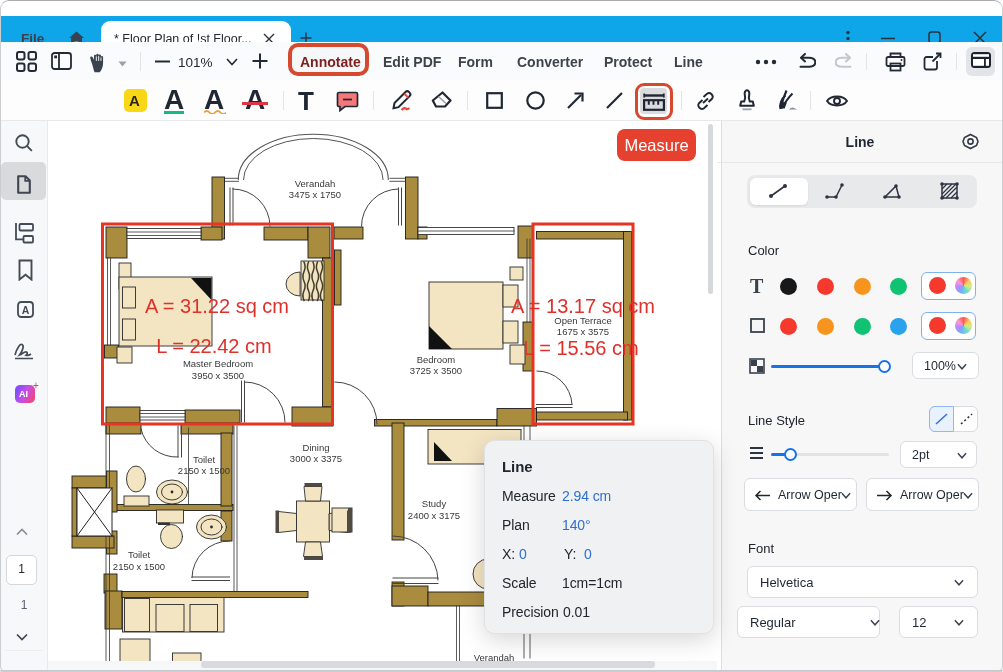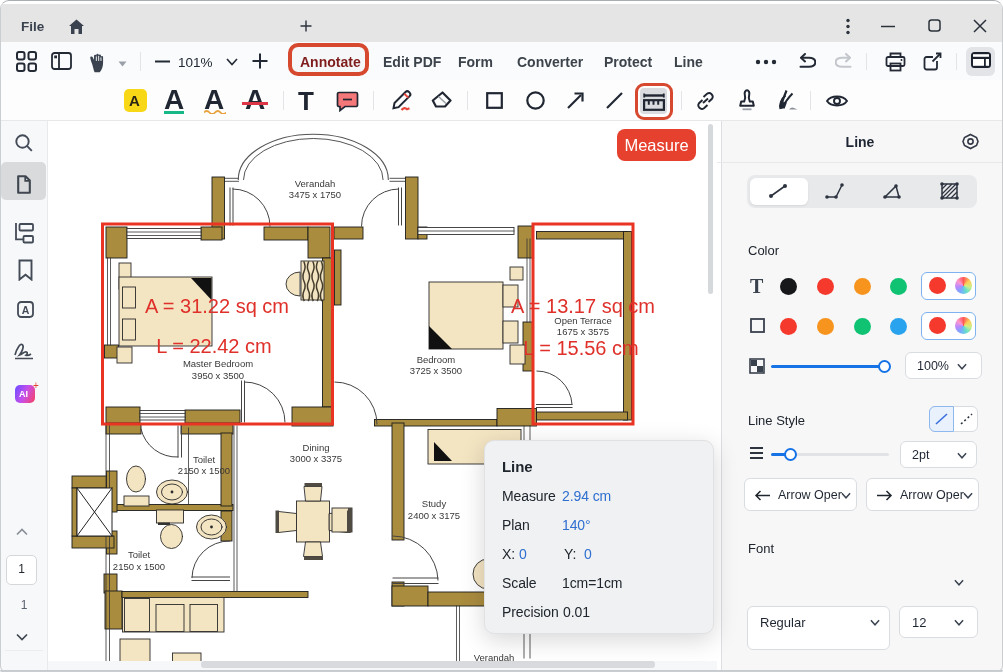--- a/index.html
+++ b/index.html
@@ -1,21 +1,21 @@
 <!DOCTYPE html>
 <html><head>
 <meta charset="utf-8">
 <style>
 *{margin:0;padding:0;box-sizing:border-box}
 html,body{width:1003px;height:672px;overflow:hidden}
 body{font-family:"Liberation Sans",sans-serif;background:#fff}
 .app{position:relative;width:1003px;height:672px;background:#fff;overflow:hidden}
 .abs{position:absolute}
 
-.titlebar{position:absolute;left:0;top:4px;width:1003px;height:42px;background:#e5e5e5}
+.titlebar{position:absolute;left:0;top:16px;width:1003px;height:42px;background:#0ea5e9}
 .tb-file{position:absolute;left:21px;top:15px;font-size:13.5px;font-weight:bold;color:#39424e}
 .tab{position:absolute;left:101px;top:5px;width:190px;height:37px;background:#fff;border-radius:9px 9px 0 0}
 .tab-label{position:absolute;left:13px;top:11px;font-size:12.5px;color:#23272e;white-space:nowrap}
 
 .row2{position:absolute;left:0;top:42px;width:1003px;height:38px;background:#fafbfc}
 .mtab{position:absolute;top:12px;font-size:14px;font-weight:bold;color:#3c434b;white-space:nowrap}
 .annotate-box{position:absolute;left:288px;top:0.5px;width:81px;height:33px;border:4px solid #d6492f;border-radius:10px;background:#f6f7f8}
 .annotate-txt{position:absolute;left:300px;top:12px;font-size:14px;font-weight:bold;color:#7f1d1d}
 .vdiv{position:absolute;width:1px;background:#e2e4e8}
 
@@ -55,20 +55,26 @@
 .ctr{position:absolute;right:0;top:0;width:10px;height:10px;z-index:49;background:radial-gradient(circle at 0px 10px, rgba(255,255,255,0) 8.5px, #fff 9.5px)}
 </style>
 </head>
 <body>
 <div class="app">
   <div class="titlebar">
     <span class="tb-file">File</span>
     <svg class="abs" style="left:68px;top:15px" width="17" height="16" viewBox="0 0 17 16">
         <path d="M8.5 0.5 L16 7 L14 7 L14 15 L10.5 15 L10.5 10 L6.5 10 L6.5 15 L3 15 L3 7 L1 7 Z" fill="#39424e"></path>
       </svg>
+    <div class="tab">
+      <span class="tab-label">* Floor Plan of !st Floor...</span>
+      <svg class="abs" style="left:161px;top:11px" width="14" height="14" viewBox="0 0 14 14">
+          <path d="M2 2 L12 12 M12 2 L2 12" stroke="#2c323b" stroke-width="1.4"></path>
+        </svg>
+    </div>
     <svg class="abs" style="left:300px;top:16px" width="12" height="12" viewBox="0 0 12 12">
         <path d="M6 0.5 L6 11.5 M0.5 6 L11.5 6" stroke="#2c323b" stroke-width="1.4"></path>
       </svg>
     <svg class="abs" style="left:845px;top:14px" width="6" height="17" viewBox="0 0 6 17">
         <circle cx="3" cy="2.5" r="1.7" fill="#2c323b"></circle>
         <circle cx="3" cy="8.5" r="1.7" fill="#2c323b"></circle>
         <circle cx="3" cy="14.5" r="1.7" fill="#2c323b"></circle>
       </svg>
     <svg class="abs" style="left:881px;top:21px" width="14" height="3" viewBox="0 0 14 3">
         <path d="M0 1.5 L14 1.5" stroke="#2c323b" stroke-width="1.5"></path>
@@ -543,21 +549,21 @@
       <div class="dot" style="left:6.5px;top:4px;background:#f5392c"></div>
       <div class="dot" style="left:32.5px;top:4px;background:conic-gradient(#f55,#fc5,#ce8,#6dc,#7af,#b8f,#f9c,#f55)"></div>
     </div>
     <svg class="abs" style="left:32px;top:237px" width="16" height="16" viewBox="0 0 16 16">
         <rect x="1" y="1" width="14" height="14" fill="none" stroke="#39414d" stroke-width="1.6"></rect>
         <rect x="2" y="2" width="6" height="6" fill="#39414d"></rect>
         <rect x="8" y="8" width="6" height="6" fill="#39414d"></rect>
       </svg>
     <div class="abs" style="left:54px;top:243.5px;width:114px;height:3.5px;background:#1673e6;border-radius:2px"></div>
     <div class="abs" style="left:161px;top:238.5px;width:13px;height:13px;background:#fff;border:2.5px solid #1673e6;border-radius:50%"></div>
-    <div class="dd" style="left:188px;top:231px;width:77px;height:27px">
+    <div class="dd" style="left:195px;top:231px;width:67px;height:27px">
         <span style="position:absolute;left:11px;top:6px;font-size:12.5px">100%</span>
       </div>
     <svg class="chev" style="left:240px;top:241px" width="11" height="8" viewBox="0 0 11 8">
         <path d="M1 1 L5.5 6 L10 1" fill="none" stroke="#3a4350" stroke-width="1.6"></path>
       </svg>
     <div class="plabel" style="left:31px;top:292px">Line Style</div>
     <div class="abs" style="left:212px;top:285px;width:49px;height:26px;background:#fff;border:1px solid #d8dbdf;border-radius:6px"></div>
     <div class="abs" style="left:212px;top:285px;width:25px;height:26px;background:#e9f1fc;border:1px solid #8fb8ee;border-radius:6px 0 0 6px"></div>
     <svg class="abs" style="left:217px;top:291px" width="15" height="14" viewBox="0 0 15 14">
         <path d="M2 12 L13 2" stroke="#3b6fe0" stroke-width="1.6"></path>
@@ -591,24 +597,27 @@
     <div class="dd" style="left:149px;top:357px;width:113px;height:33px">
         <svg style="position:absolute;left:9px;top:11px" width="17" height="11" viewBox="0 0 17 11">
           <path d="M1 5.5 L15 5.5 M10.5 1 L15 5.5 L10.5 10" fill="none" stroke="#20262e" stroke-width="1.5"></path>
         </svg>
         <span style="position:absolute;left:33px;top:9px;font-size:12.5px">Arrow Oper</span>
       </div>
     <svg class="chev" style="left:246px;top:370px" width="11" height="8" viewBox="0 0 11 8">
         <path d="M1 1 L5.5 6 L10 1" fill="none" stroke="#3a4350" stroke-width="1.6"></path>
       </svg>
     <div class="plabel" style="left:31px;top:420px">Font</div>
+    <div class="dd" style="left:30px;top:445px;width:231px;height:32px">
+        <span style="position:absolute;left:12px;top:8px;font-size:13px">Helvetica</span>
+      </div>
     <svg class="chev" style="left:237px;top:457px" width="11" height="8" viewBox="0 0 11 8">
         <path d="M1 1 L5.5 6 L10 1" fill="none" stroke="#3a4350" stroke-width="1.6"></path>
       </svg>
-    <div class="dd" style="left:30px;top:485px;width:143px;height:44px">
+    <div class="dd" style="left:20px;top:485px;width:143px;height:32px">
         <span style="position:absolute;left:12px;top:8px;font-size:13px">Regular</span>
       </div>
     <svg class="chev" style="left:153px;top:497px" width="11" height="8" viewBox="0 0 11 8">
         <path d="M1 1 L5.5 6 L10 1" fill="none" stroke="#3a4350" stroke-width="1.6"></path>
       </svg>
     <div class="dd" style="left:182px;top:485px;width:79px;height:32px">
         <span style="position:absolute;left:12px;top:8px;font-size:13px">12</span>
       </div>
     <svg class="chev" style="left:237px;top:497px" width="11" height="8" viewBox="0 0 11 8">
         <path d="M1 1 L5.5 6 L10 1" fill="none" stroke="#3a4350" stroke-width="1.6"></path>

